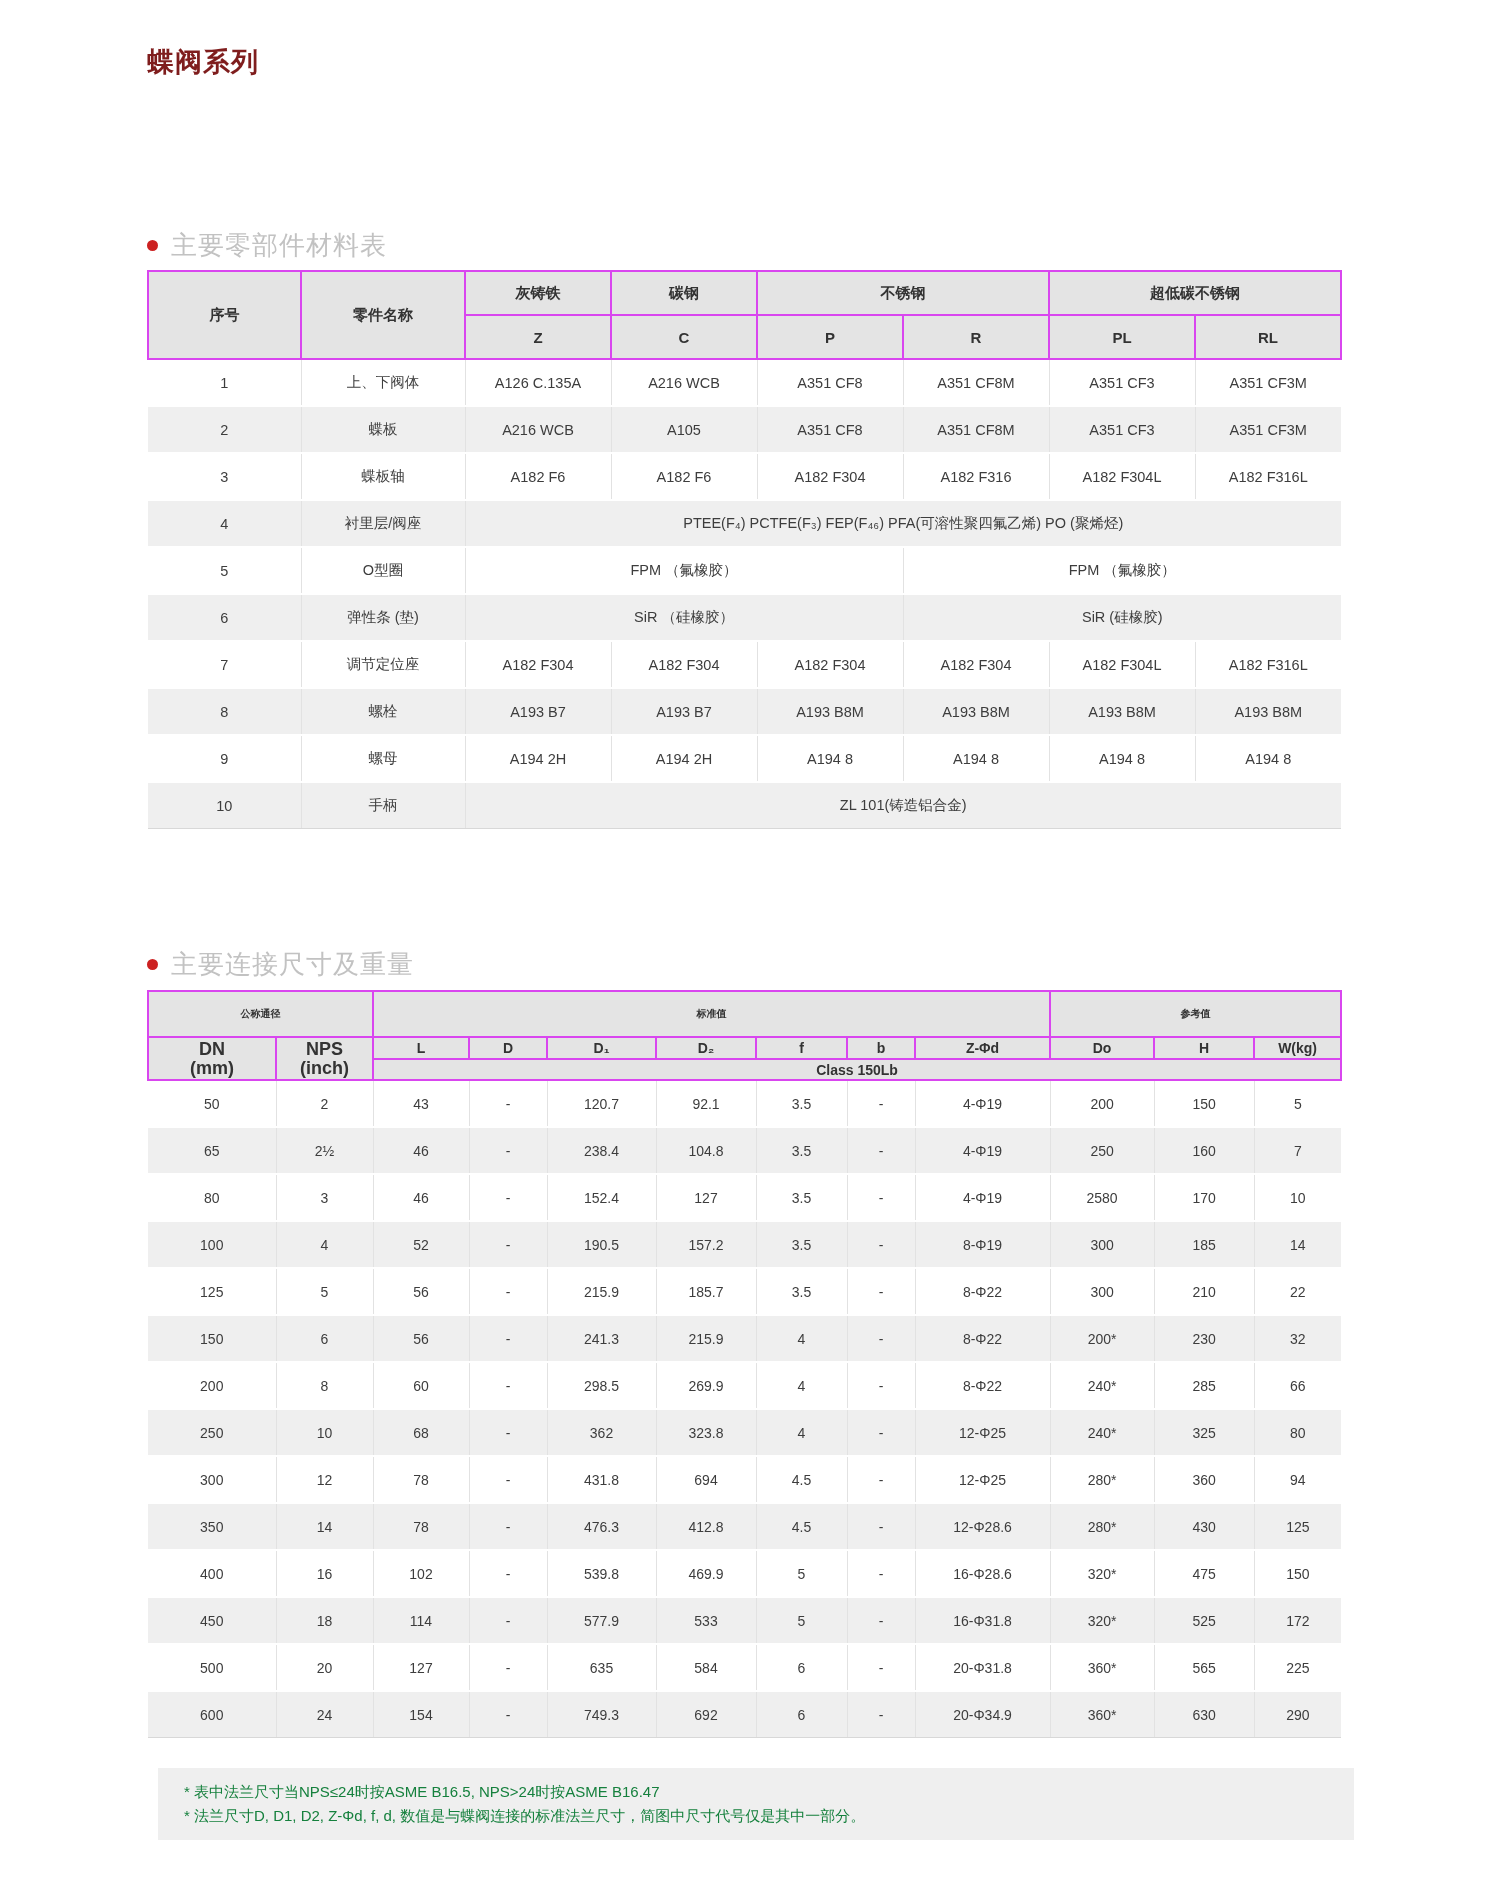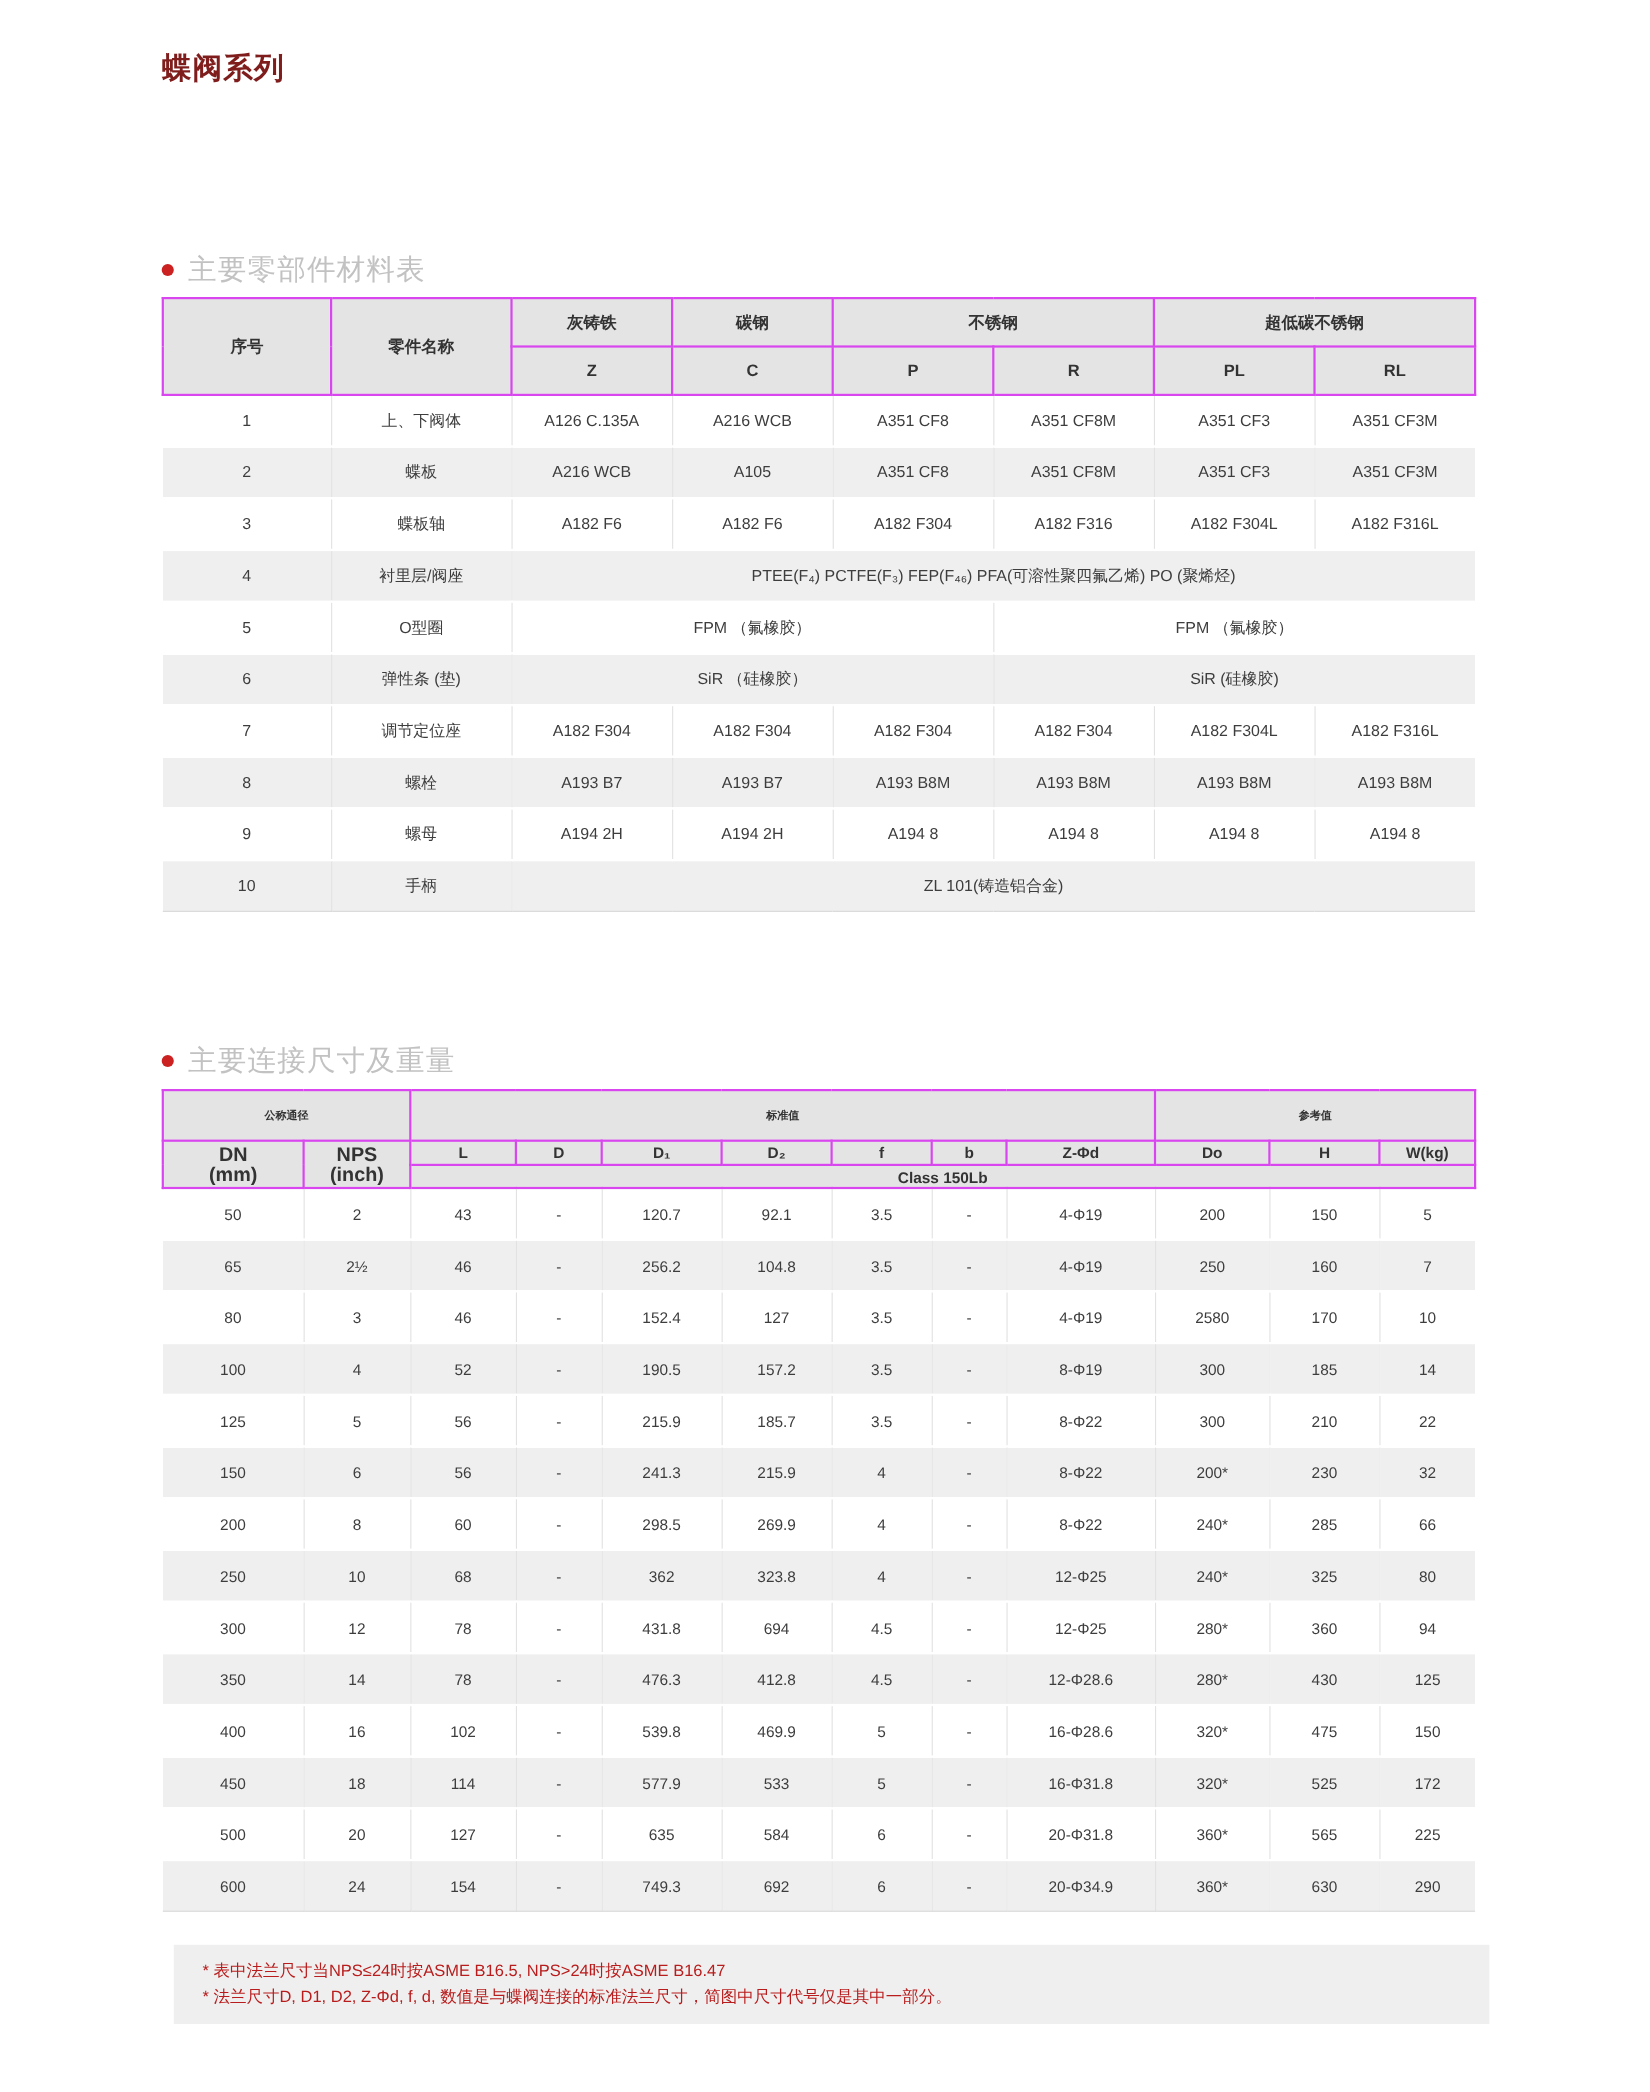--- a/index.html
+++ b/index.html
@@ -56,21 +56,21 @@
   #dimensions-table thead tr.group-row th { height:44px; font-size:10px; }
   #dimensions-table thead tr.sub-row th { height:20px; font-size:14px; }
   #dimensions-table thead tr.class-row th { height:19px; font-size:14px; }
   #dimensions-table thead th.stub div { line-height:19px; font-size:18px; }
   #dimensions-table td { font-size:14px; }
 
   .footnotes {
     position:absolute; left:158px; top:1768px; width:1196px; box-sizing:border-box;
     background:#efefef; padding:12px 26px;
   }
-  .footnote-line { font-size:15px; color:#b91c1c; line-height:24px; white-space:nowrap; }
+  .footnote-line { font-size:15px; color:#15803d; line-height:24px; white-space:nowrap; }
 </style>
 </head>
 <body>
 
 <div class="page">
 
   <div class="page-title">蝶阀系列</div>
 
   <div class="section-header" id="sec1-header">
     <span class="bullet"></span>
@@ -255,21 +255,21 @@
           <td>4-Φ19</td>
           <td>200</td>
           <td>150</td>
           <td>5</td>
         </tr>
         <tr class="alt">
           <td>65</td>
           <td>2½</td>
           <td>46</td>
           <td>-</td>
-          <td>256.2</td>
+          <td>238.4</td>
           <td>104.8</td>
           <td>3.5</td>
           <td>-</td>
           <td>4-Φ19</td>
           <td>250</td>
           <td>160</td>
           <td>7</td>
         </tr>
         <tr>
           <td>80</td>

